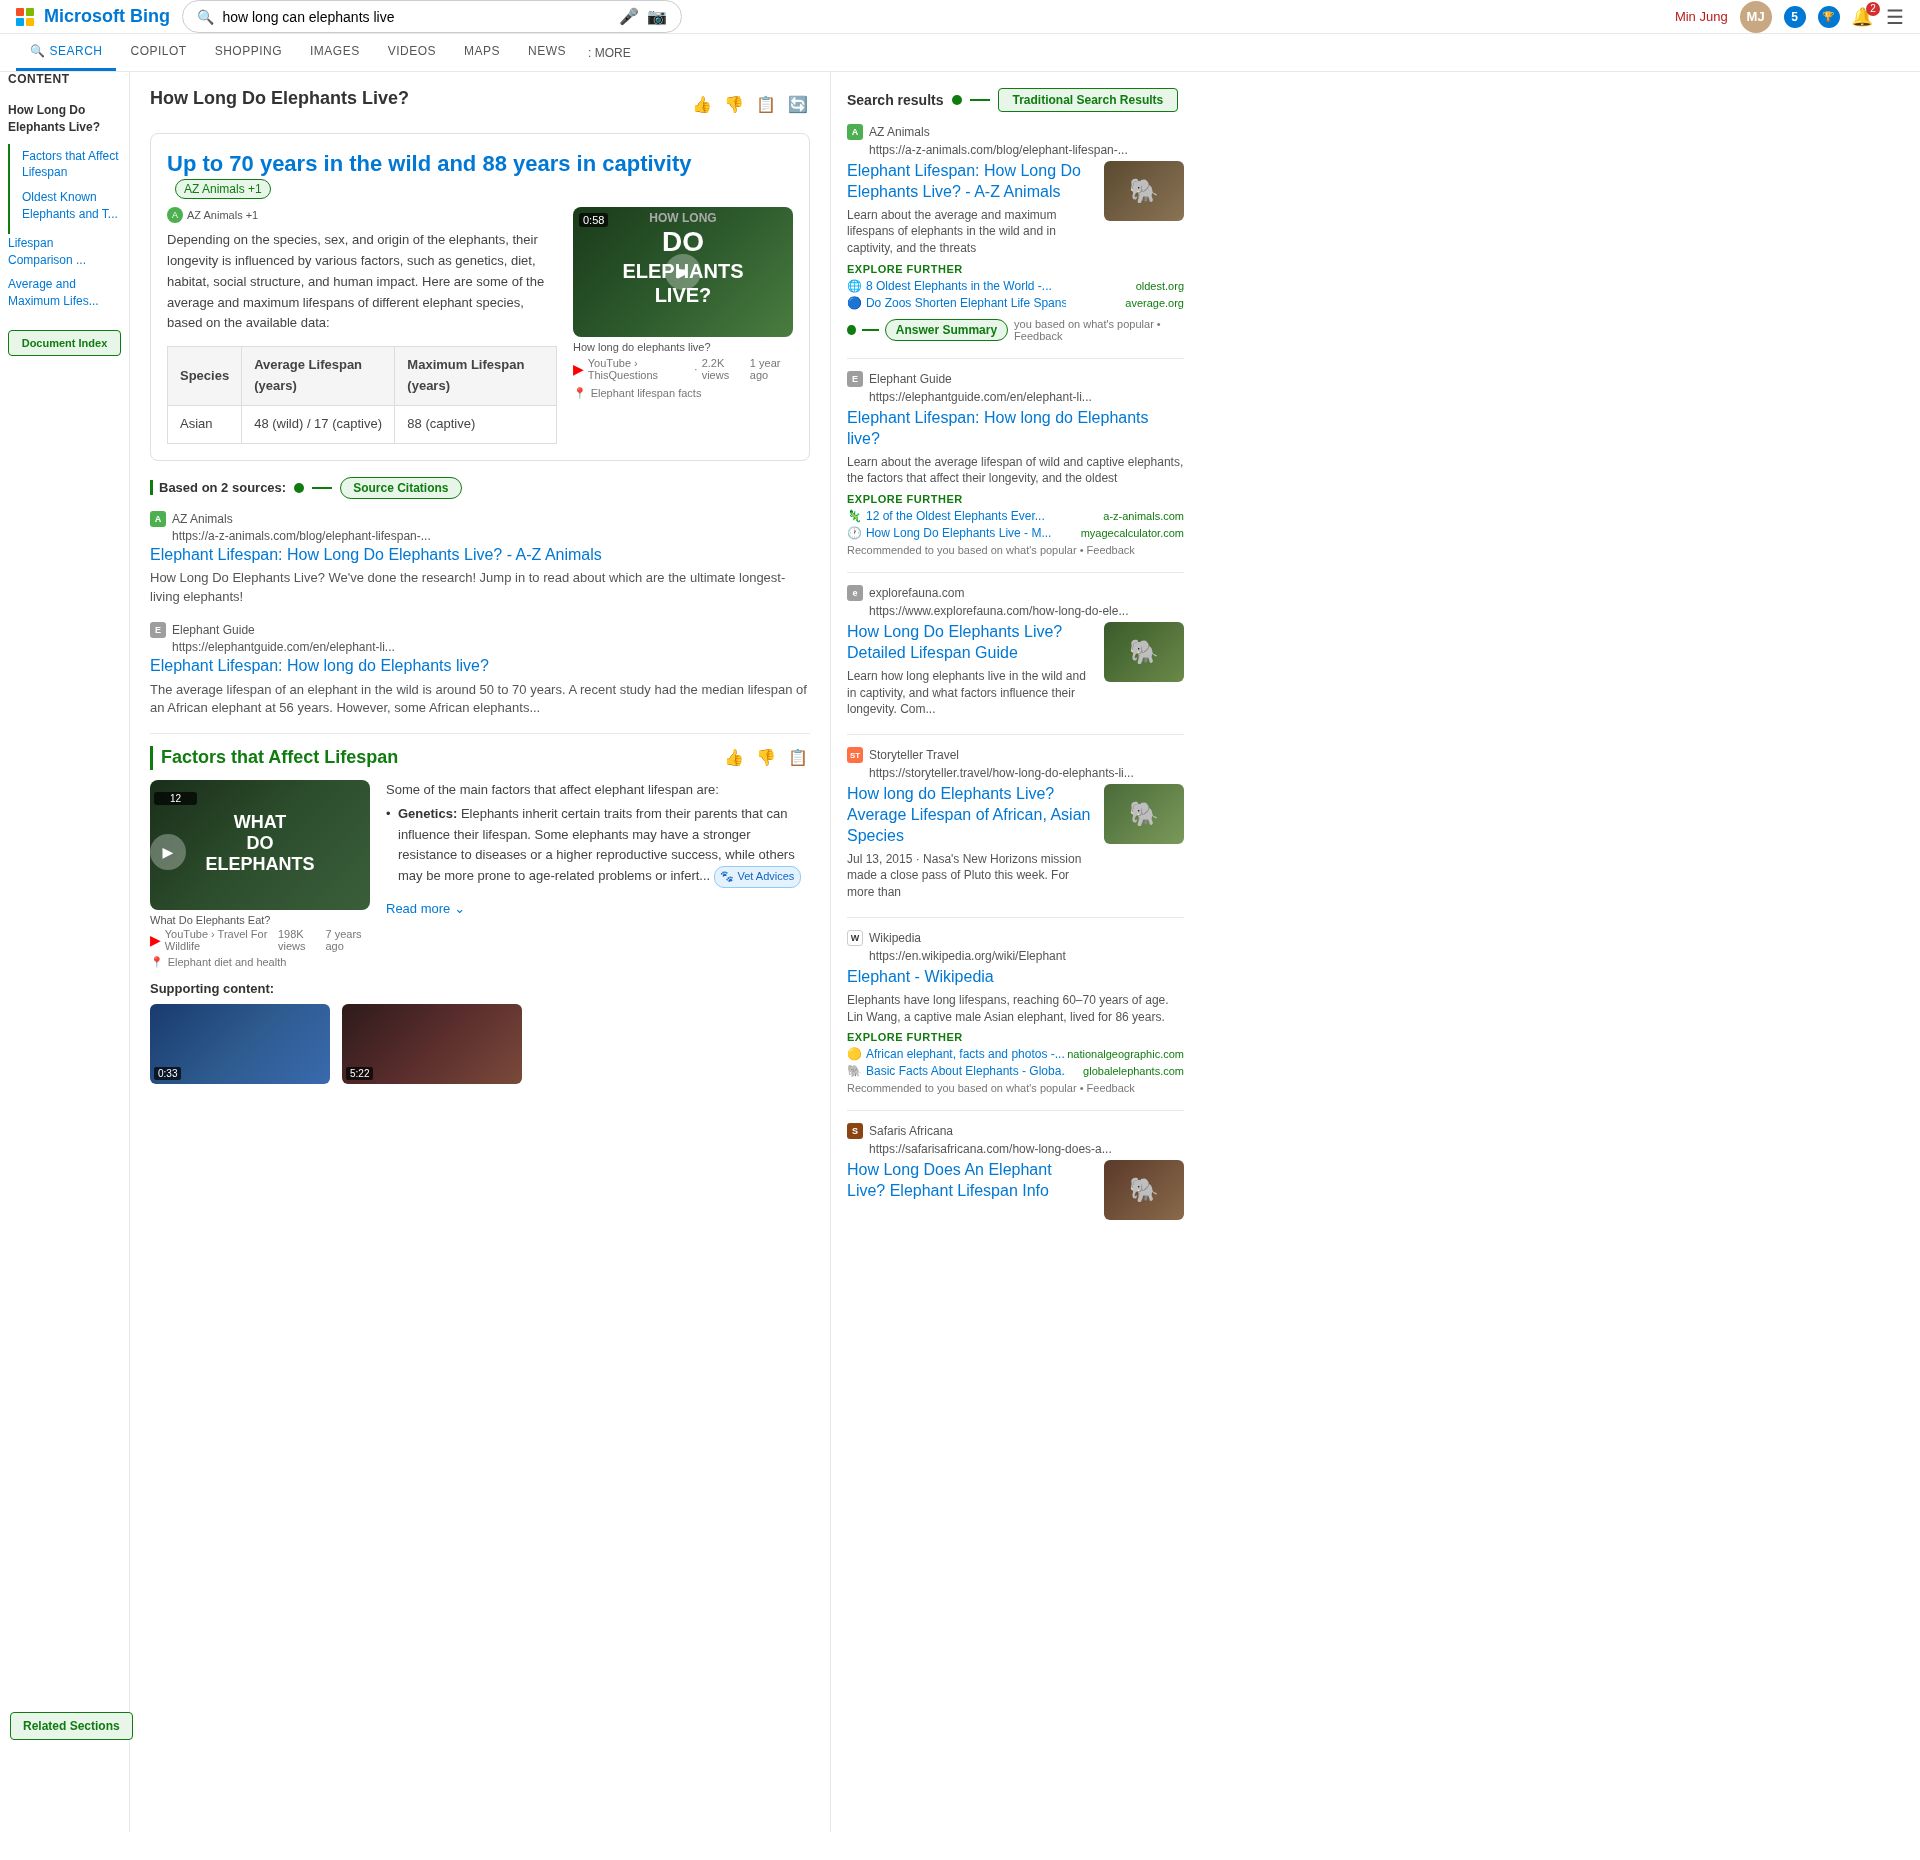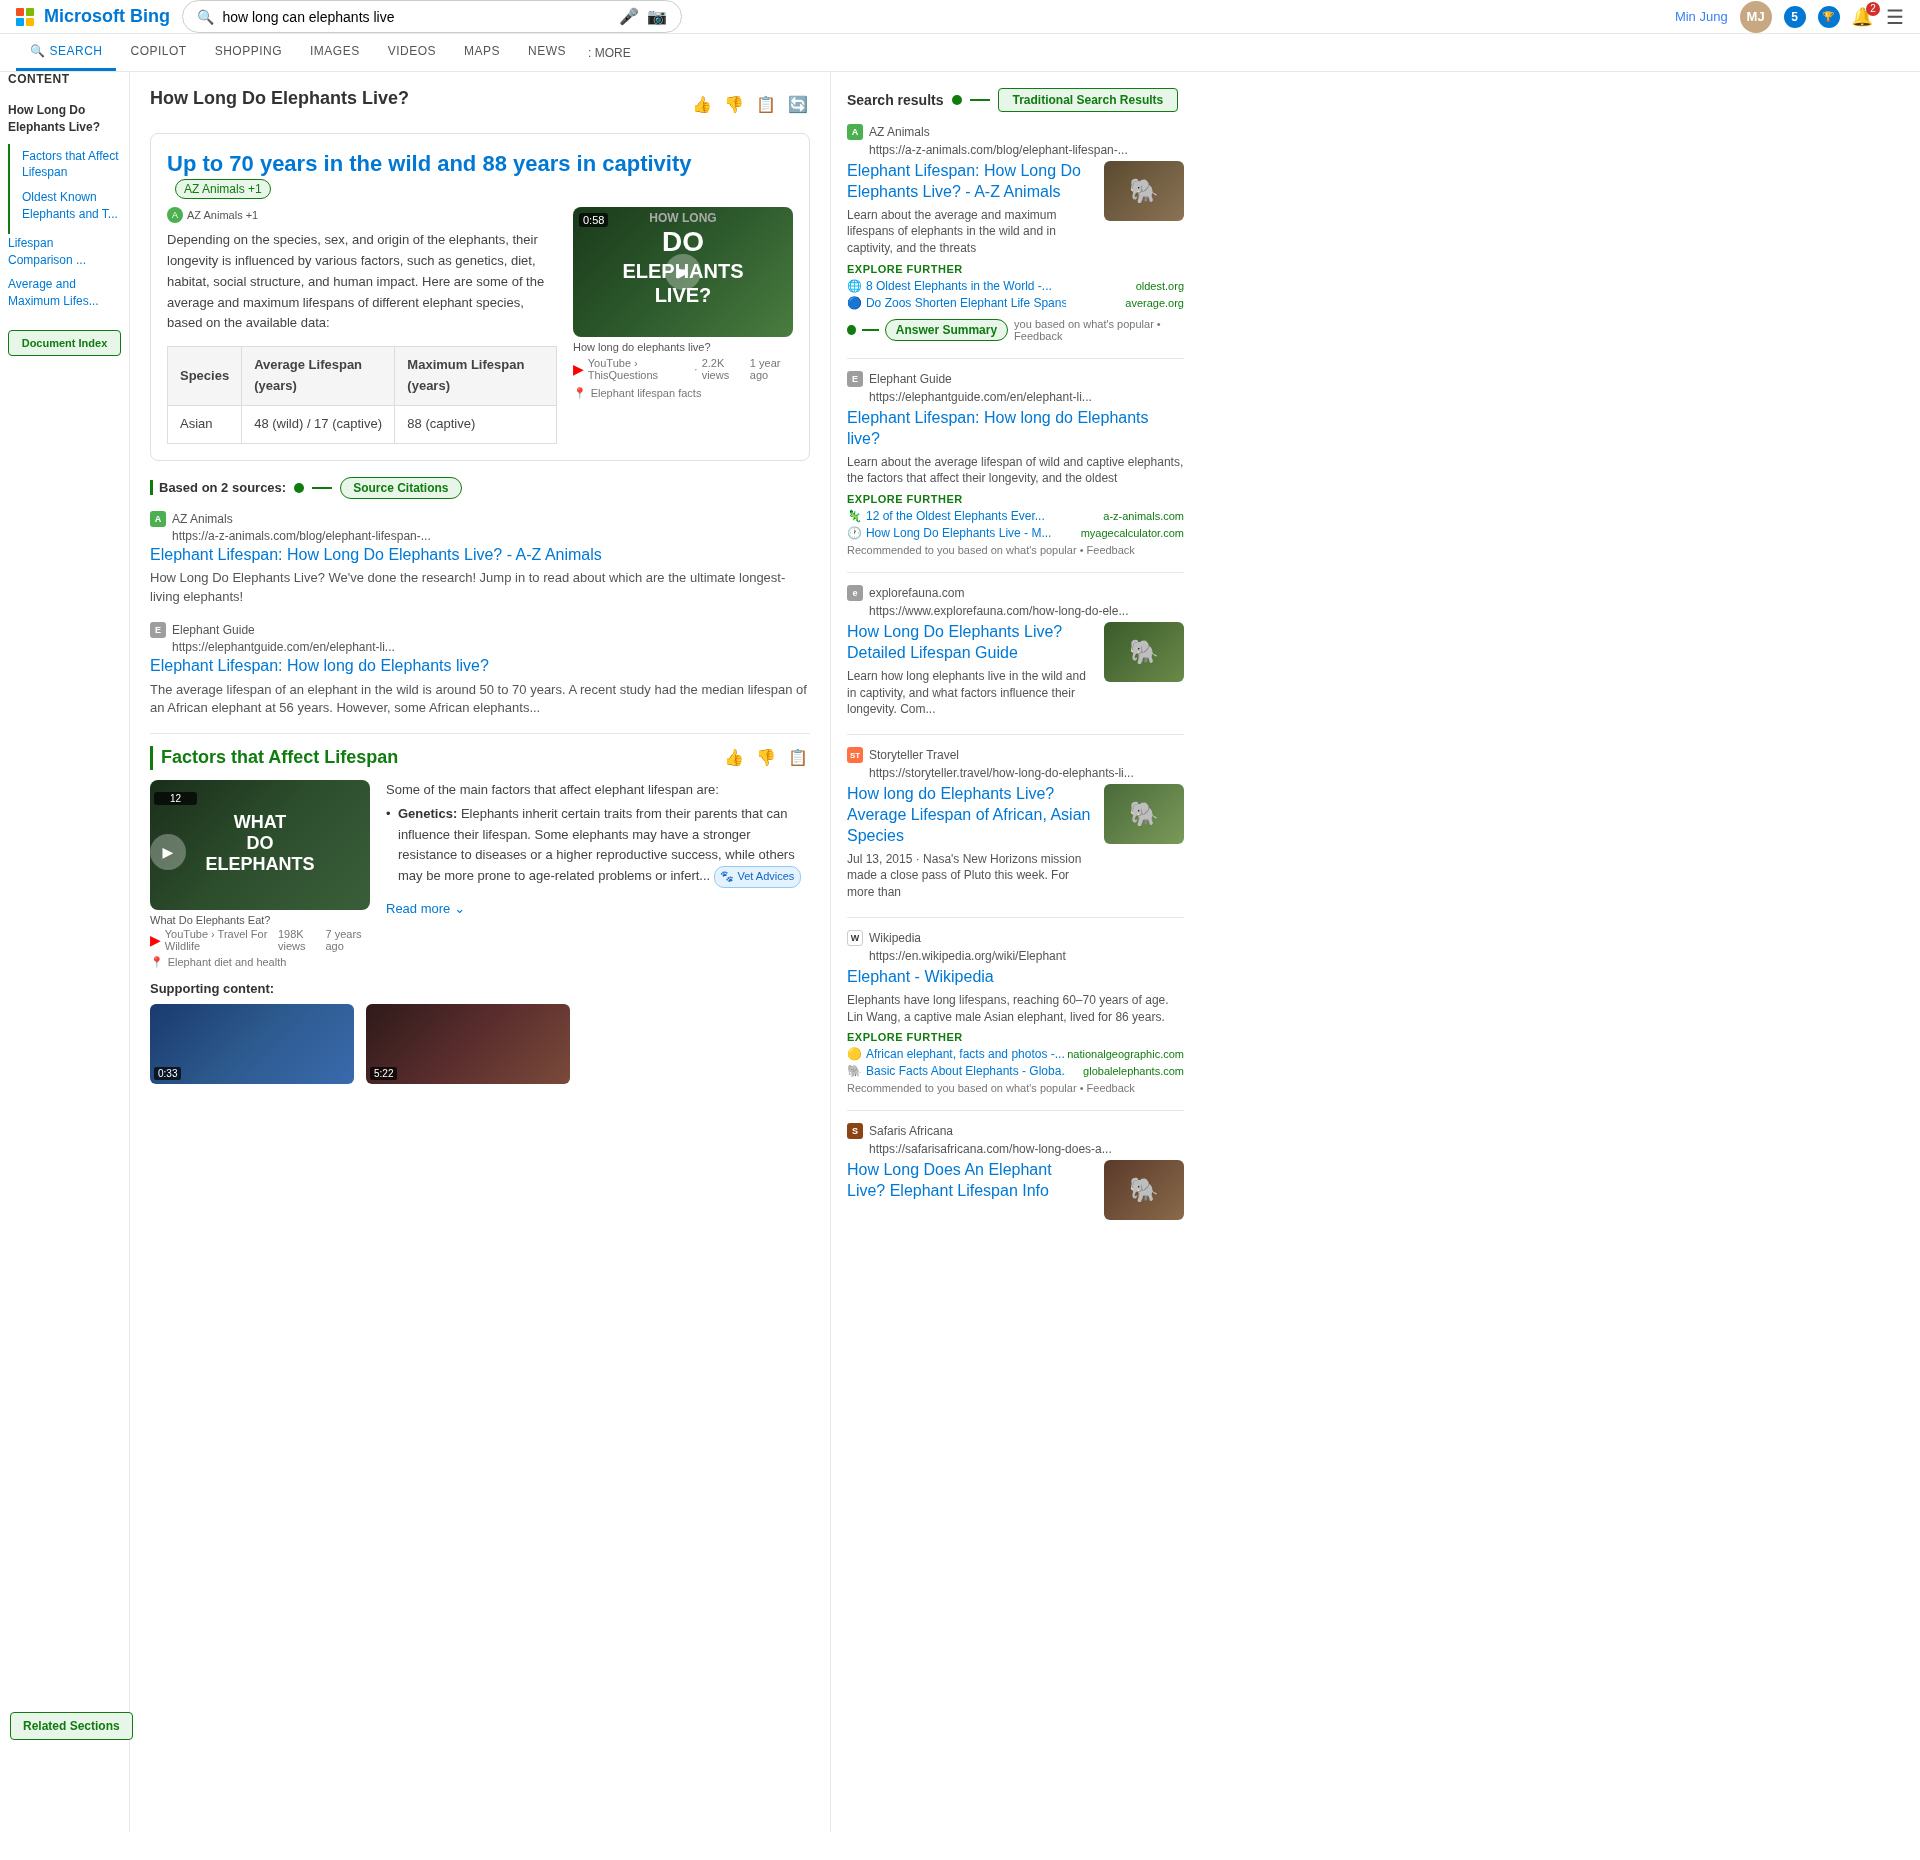--- a/index.html
+++ b/index.html
@@ -12,21 +12,21 @@
     .bing-logo .grid span { width: 8px; height: 8px; border-radius: 1px; }
     .bing-logo .g1 { background: #f25022; }
     .bing-logo .g2 { background: #7fba00; }
     .bing-logo .g3 { background: #00a4ef; }
     .bing-logo .g4 { background: #ffb900; }
     .search-box { display: flex; align-items: center; border: 1px solid #ccc; border-radius: 20px; padding: 6px 14px; flex: 1; max-width: 500px; gap: 8px; }
     .search-box input { border: none; outline: none; font-size: 14px; flex: 1; }
     .search-icons { display: flex; gap: 8px; align-items: center; color: #666; }
     .search-icons span { cursor: pointer; font-size: 16px; }
     .header-right { display: flex; align-items: center; gap: 12px; margin-left: auto; }
-    .user-name { font-size: 13px; color: #3b82f6; }
+    .user-name { font-size: 13px; color: #b91c1c; }
     .avatar { width: 32px; height: 32px; border-radius: 50%; background: #c8a882; display: flex; align-items: center; justify-content: center; color: #fff; font-size: 13px; font-weight: 600; }
     .badge-num { background: #0078d4; color: #fff; border-radius: 50%; width: 22px; height: 22px; display: flex; align-items: center; justify-content: center; font-size: 12px; font-weight: 600; }
     .badge-reward { background: #0078d4; color: #fff; border-radius: 50%; width: 22px; height: 22px; display: flex; align-items: center; justify-content: center; font-size: 10px; border: 2px solid #0078d4; }
     .notif-bell { font-size: 18px; color: #555; position: relative; cursor: pointer; }
     .notif-dot { position: absolute; top: -2px; right: -2px; width: 8px; height: 8px; background: #d32f2f; border-radius: 50%; font-size: 10px; color: #fff; display: flex; align-items: center; justify-content: center; width: 14px; height: 14px; top: -4px; right: -6px; }
     .menu-icon { font-size: 20px; color: #555; cursor: pointer; }
 
     
     .navbar { display: flex; align-items: center; padding: 0 16px; border-bottom: 1px solid #e8e8e8; gap: 0; background: #fff; }
     .nav-item { padding: 10px 14px; font-size: 12px; color: #555; cursor: pointer; display: flex; align-items: center; gap: 4px; border-bottom: 3px solid transparent; text-transform: uppercase; letter-spacing: 0.5px; }
@@ -85,21 +85,21 @@
     .section-video-box { background: #2d4a1e; border-radius: 8px; overflow: hidden; position: relative; width: 100%; height: 130px; }
     .section-text { flex: 1; font-size: 13px; color: #444; line-height: 1.6; }
     .bullet-list { list-style: none; padding: 0; }
     .bullet-list li { padding: 3px 0; padding-left: 12px; position: relative; font-size: 13px; }
     .bullet-list li::before { content: "•"; position: absolute; left: 0; color: #333; }
     .bullet-key { font-weight: 600; color: #333; }
     .vet-badge { display: inline-flex; align-items: center; gap: 3px; background: #e3f2fd; border: 1px solid #90caf9; border-radius: 10px; padding: 1px 6px; font-size: 11px; color: #1565c0; }
     .read-more { display: flex; align-items: center; gap: 4px; color: #0078d4; font-size: 13px; cursor: pointer; margin-top: 8px; }
     .supporting-label { font-size: 13px; font-weight: 600; color: #333; margin: 12px 0 8px 0; }
     .thumb-row { display: flex; gap: 12px; }
-    .thumb-item { width: 204px; background: #e8f5e0; border-radius: 6px; overflow: hidden; position: relative; height: 80px; }
+    .thumb-item { width: 180px; background: #e8f5e0; border-radius: 6px; overflow: hidden; position: relative; height: 80px; }
     .thumb-duration { position: absolute; bottom: 4px; left: 4px; background: rgba(0,0,0,0.7); color: #fff; font-size: 10px; padding: 1px 4px; border-radius: 2px; }
 
     
     .right-panel { width: 370px; min-width: 370px; padding: 16px; border-left: 1px solid #e8e8e8; }
     .search-results-header { display: flex; align-items: center; gap: 8px; margin-bottom: 12px; }
     .search-results-label { font-size: 14px; font-weight: 600; color: #333; }
     .trad-results-badge { background: #e8f5e9; border: 1px solid #107c10; border-radius: 4px; padding: 4px 14px; font-size: 12px; color: #107c10; font-weight: 600; }
     .result-card { margin-bottom: 16px; }
     .result-source-row { display: flex; align-items: center; gap: 6px; margin-bottom: 3px; font-size: 12px; color: #555; }
     .result-favicon { width: 16px; height: 16px; border-radius: 3px; background: #4caf50; display: flex; align-items: center; justify-content: center; color: #fff; font-size: 9px; font-weight: 700; }

